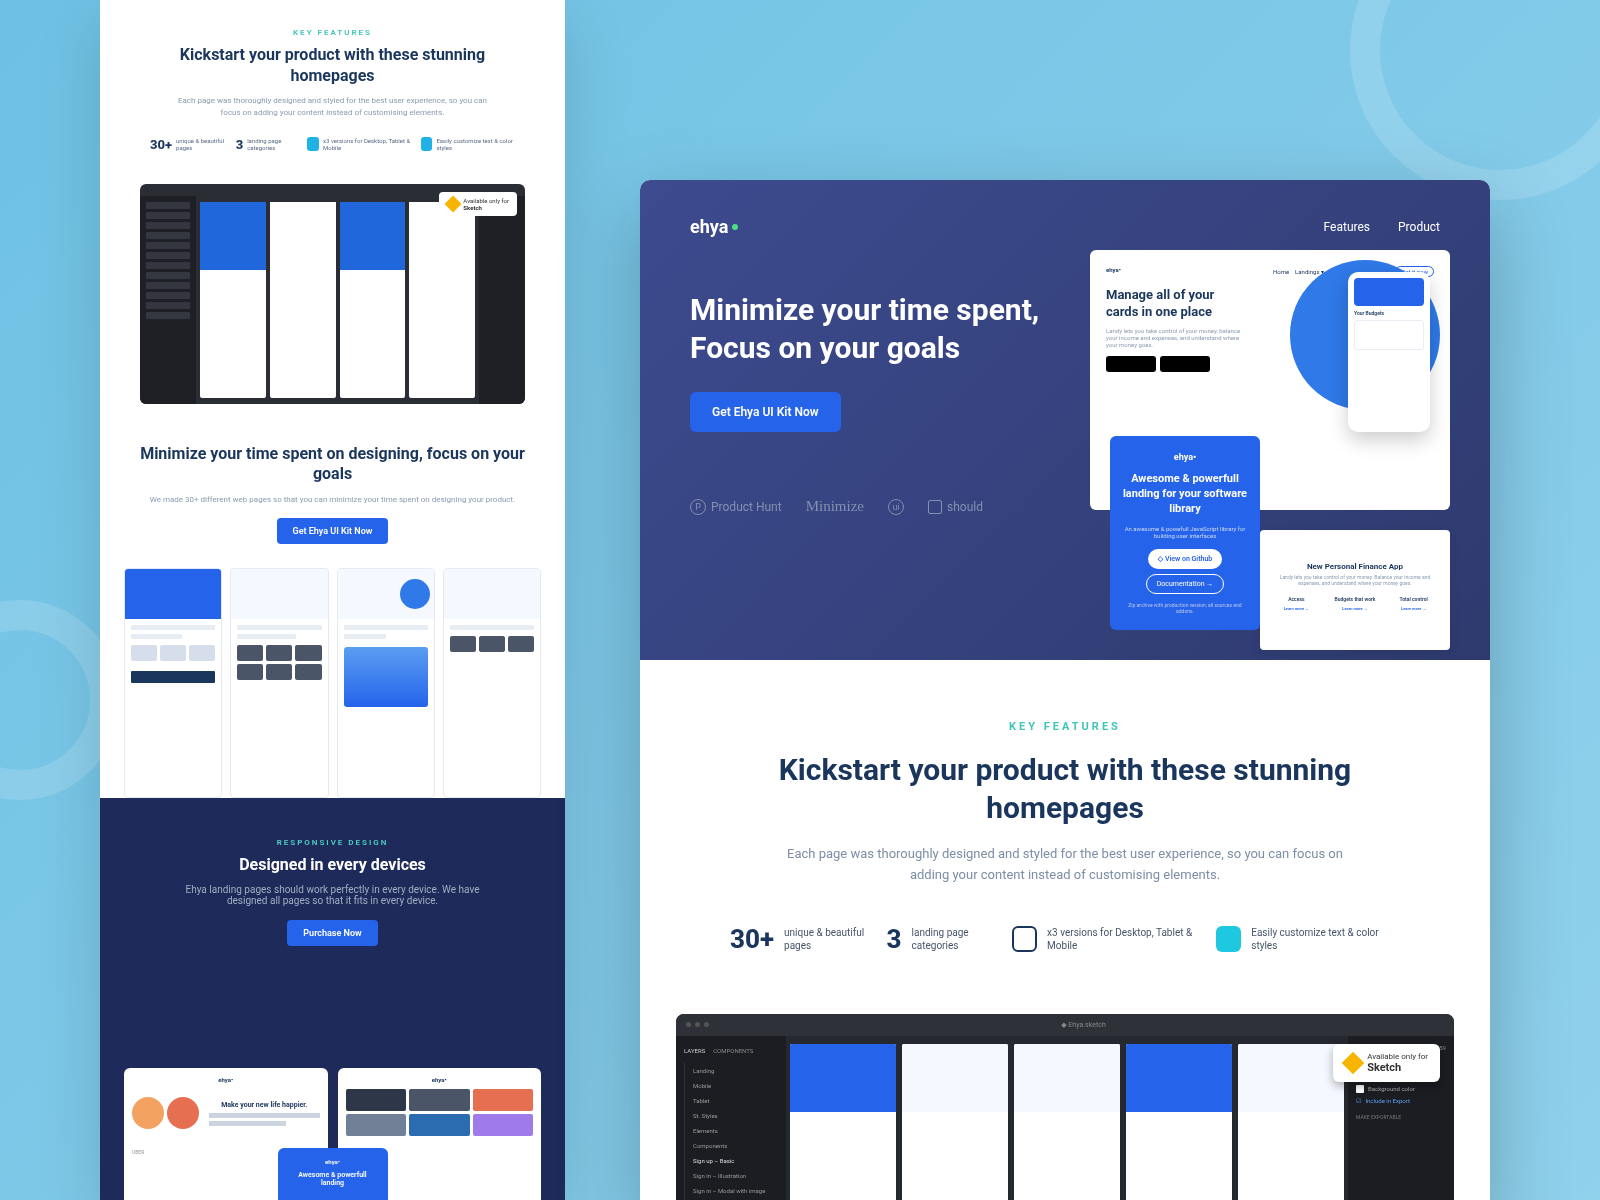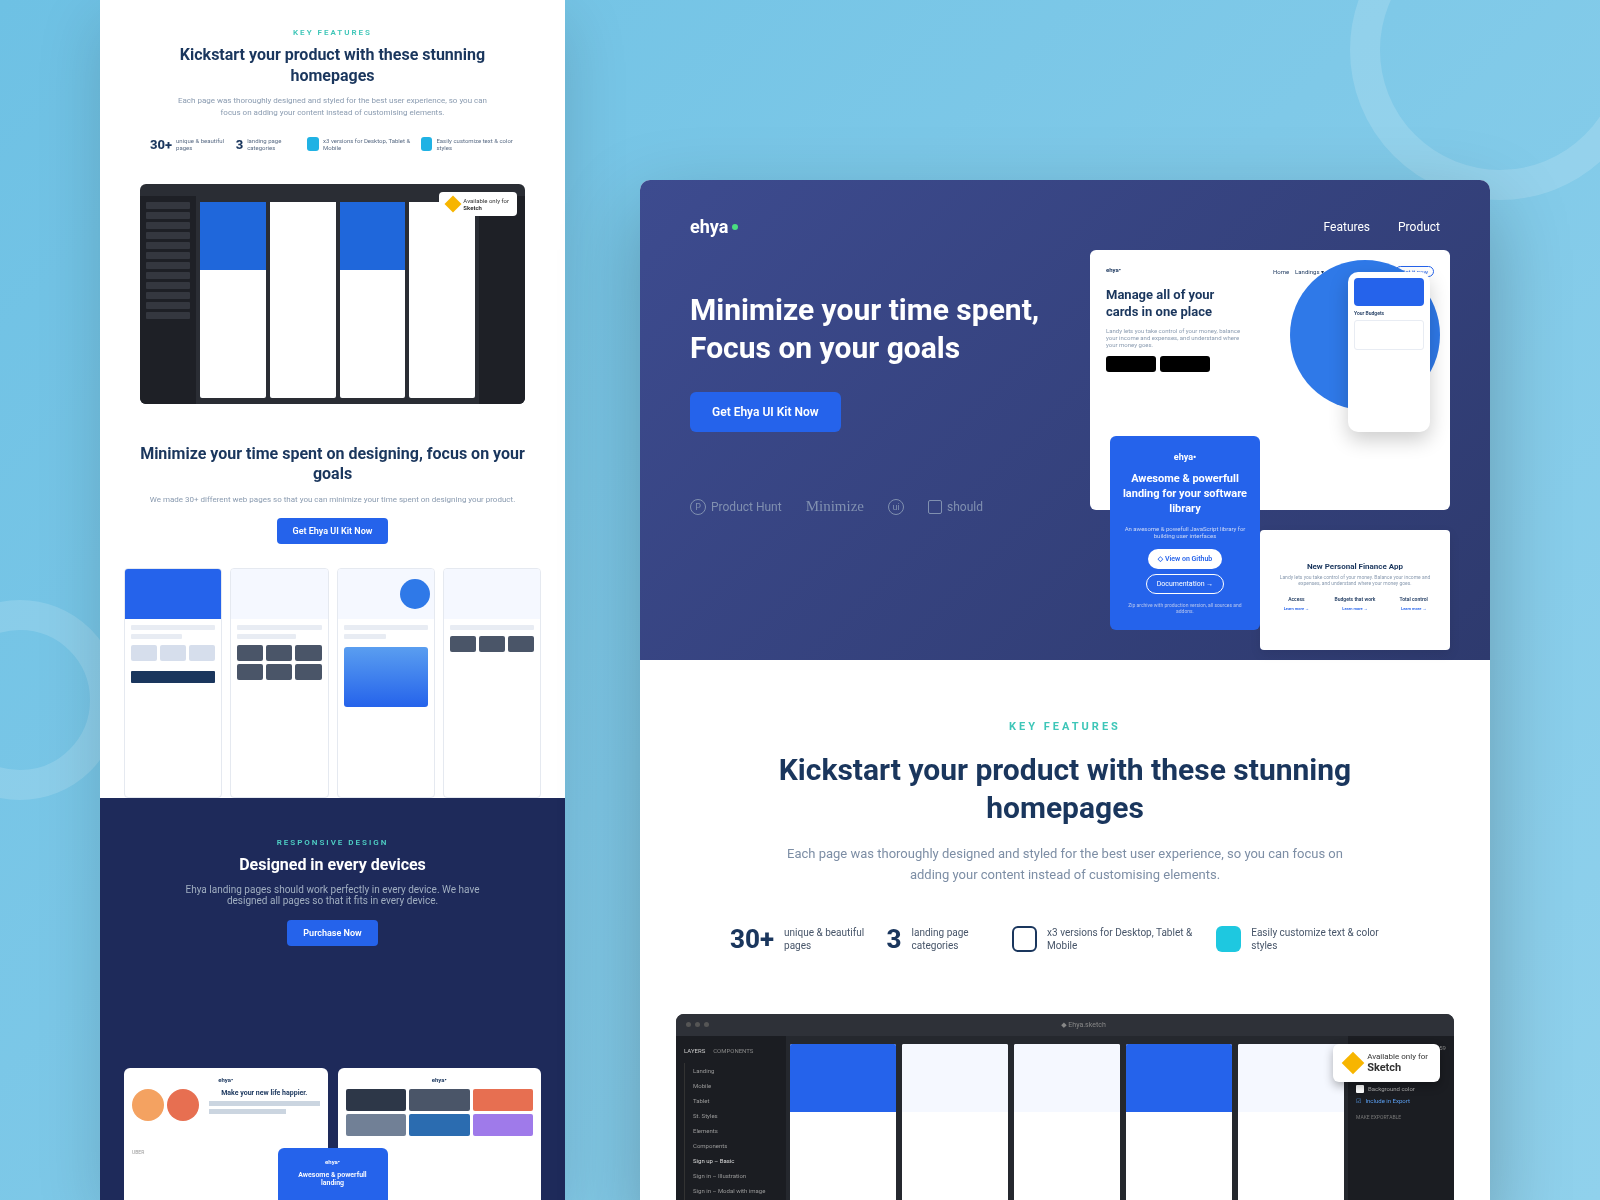--- a/index.html
+++ b/index.html
@@ -61,21 +61,21 @@
 .thumb-grid { display: grid; grid-template-columns: 1fr 1fr 1fr; gap: 3px; margin-top: 6px; }
 .thumb-cell { height: 16px; background: #d6deec; border-radius: 2px; }
 .thumb-cell.image { background: #4a5568; }
 
 .lp-dark { background: #1e2a5a; padding: 40px 40px 0; text-align: center; height: 440px; position: relative; }
 .lp-dark .eyebrow { color: #4fd1c5; }
 .lp-dark-title { color: #fff; font-size: 16px; font-weight: 700; margin-top: 8px; }
 .lp-dark-desc { color: #a0aec0; font-size: 10px; margin-top: 10px; max-width: 300px; margin-left: auto; margin-right: auto; }
 .lp-dark-thumbs { position: absolute; bottom: 0; left: 24px; right: 24px; display: flex; gap: 10px; height: 170px; }
 .dark-thumb { flex: 1; background: #fff; border-radius: 6px 6px 0 0; padding: 8px; }
-.dark-thumb-hero { height: 40px; display: flex; gap: 4px; }
+.dark-thumb-hero { height: 40px; display: flex; gap: 4px; align-items: flex-end; }
 .dt-left { flex: 1; }
 .dt-ln { height: 5px; background: #cbd5e0; margin-bottom: 3px; }
 .dt-img { width: 32px; height: 32px; background: #2d3748; border-radius: 50%; }
 .dark-thumb.popup { position: absolute; bottom: 0; left: 50%; transform: translateX(-50%); width: 110px; height: 90px; background: #2563eb; border-radius: 6px 6px 0 0; padding: 10px; color: #fff; text-align: center; font-size: 7px; font-weight: 600; }
 
 
 .right-panel {
   position: absolute;
   left: 640px;
   top: 180px;

